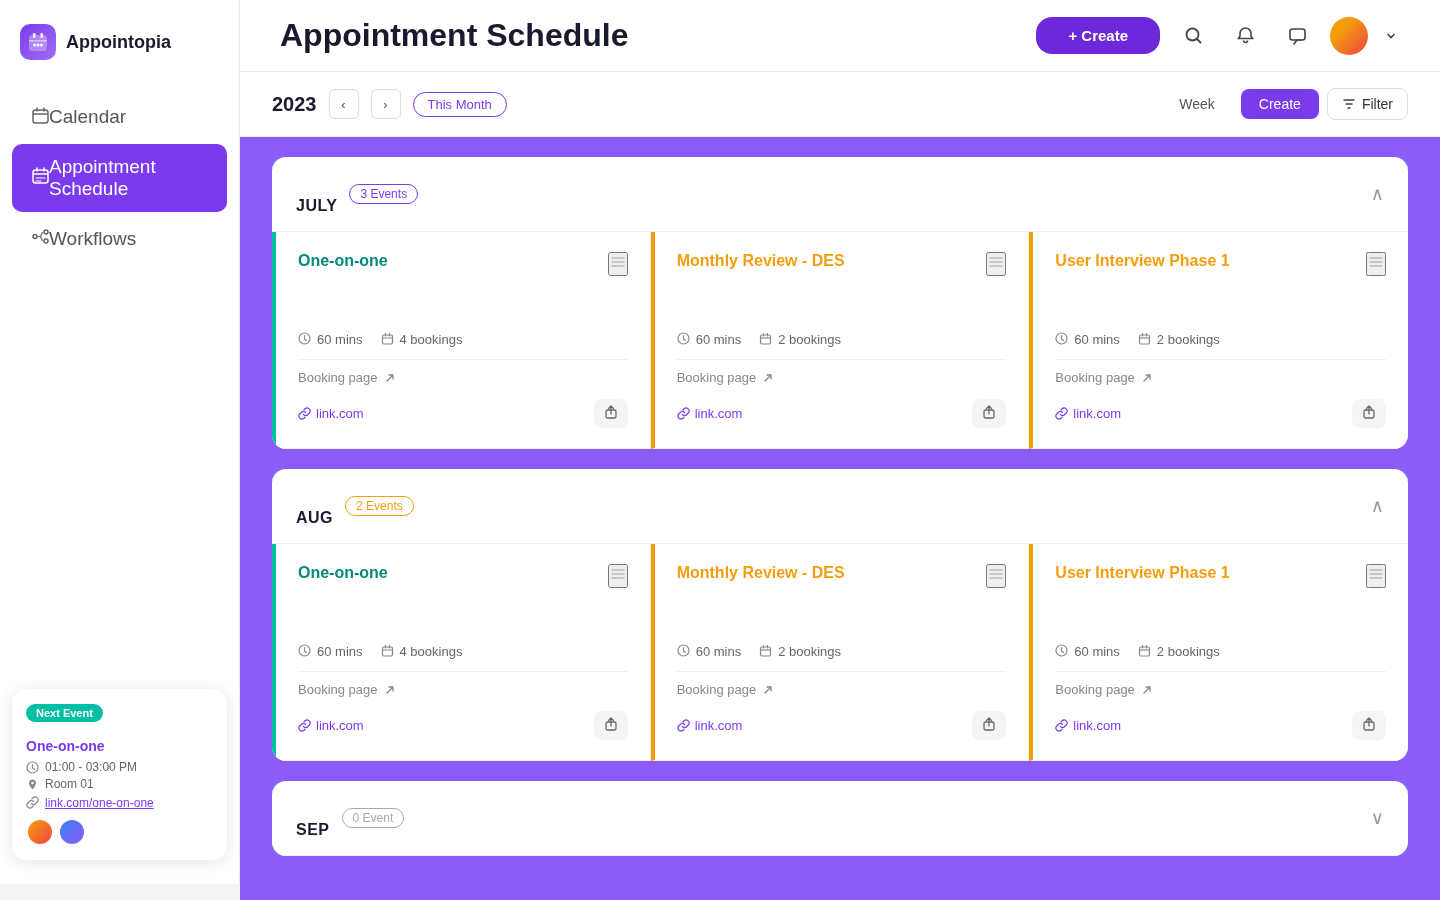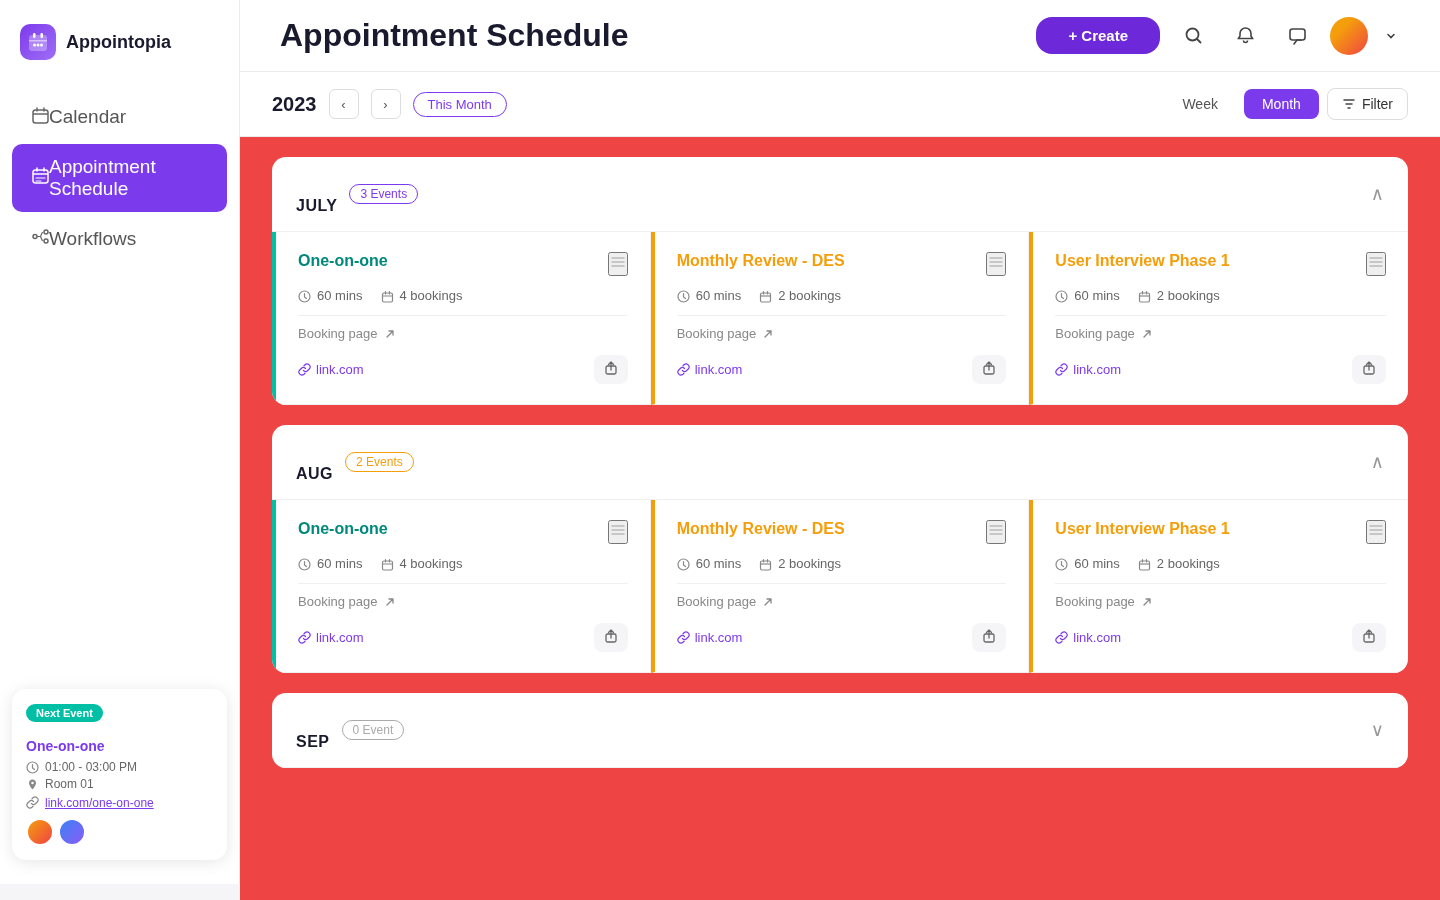--- a/index.html
+++ b/index.html
@@ -115,21 +115,21 @@
     .user-avatar {
       width: 38px; height: 38px; border-radius: 50%;
       background: linear-gradient(135deg, #f59e0b, #ef4444);
       cursor: pointer;
     }
 
     
     .content {
       flex: 1;
       overflow-y: auto;
-      background: #ef4444;
+      background: #8b5cf6;
       padding: 0;
     }
 
     
     .schedule-header {
       background: white;
       display: flex;
       align-items: center;
       padding: 16px 32px;
       gap: 12px;
@@ -221,21 +221,21 @@
     .appointment-card.orange { border-left-color: #f59e0b; }
     .appointment-card.orange2 { border-left-color: #f59e0b; }
 
     .card-header { display: flex; align-items: flex-start; justify-content: space-between; margin-bottom: 12px; }
     .card-title { font-size: 16px; font-weight: 700; }
     .card-title.teal { color: #00897b; }
     .card-title.orange { color: #f59e0b; }
     .card-settings { color: #aaa; cursor: pointer; font-size: 16px; }
 
     .card-meta { display: flex; align-items: center; gap: 18px; margin-bottom: 12px; }
-    .meta-item { display: flex; align-items: flex-end; gap: 6px; color: #666; font-size: 13px; }
+    .meta-item { display: flex; align-items: flex-start; gap: 6px; color: #666; font-size: 13px; margin-top: 44px; }
 
     .card-divider { border: none; border-top: 1px solid #f0f0f0; margin-bottom: 10px; }
 
     .booking-page-link {
       display: flex; align-items: center; gap: 6px;
       color: #888; font-size: 13px; margin-bottom: 14px; cursor: pointer;
     }
 
     .card-footer { display: flex; align-items: center; justify-content: space-between; margin-top: 4px; }
     .card-link { color: #7c3aed; font-size: 13px; display: flex; align-items: center; gap: 5px; text-decoration: none; }
@@ -360,21 +360,21 @@
 
   <div class="content">
 
     <div class="schedule-header">
       <span class="year-label">2023</span>
       <button class="nav-arrow">‹</button>
       <button class="nav-arrow">›</button>
       <button class="this-month-btn">This Month</button>
       <div class="schedule-header-right">
         <button class="view-btn inactive">Week</button>
-        <button class="view-btn active">Month</button>
+        <button class="view-btn active">Create</button>
         <button class="filter-btn">
           <svg width="14" height="14" viewBox="0 0 14 14" fill="none">
               <path d="M2 3h10M4 7h6M6 11h2" stroke="#444" stroke-width="1.5" stroke-linecap="round"></path>
             </svg>
           <span>Filter</span>
         </button>
       </div>
     </div>
 
     <div class="schedule-body">

